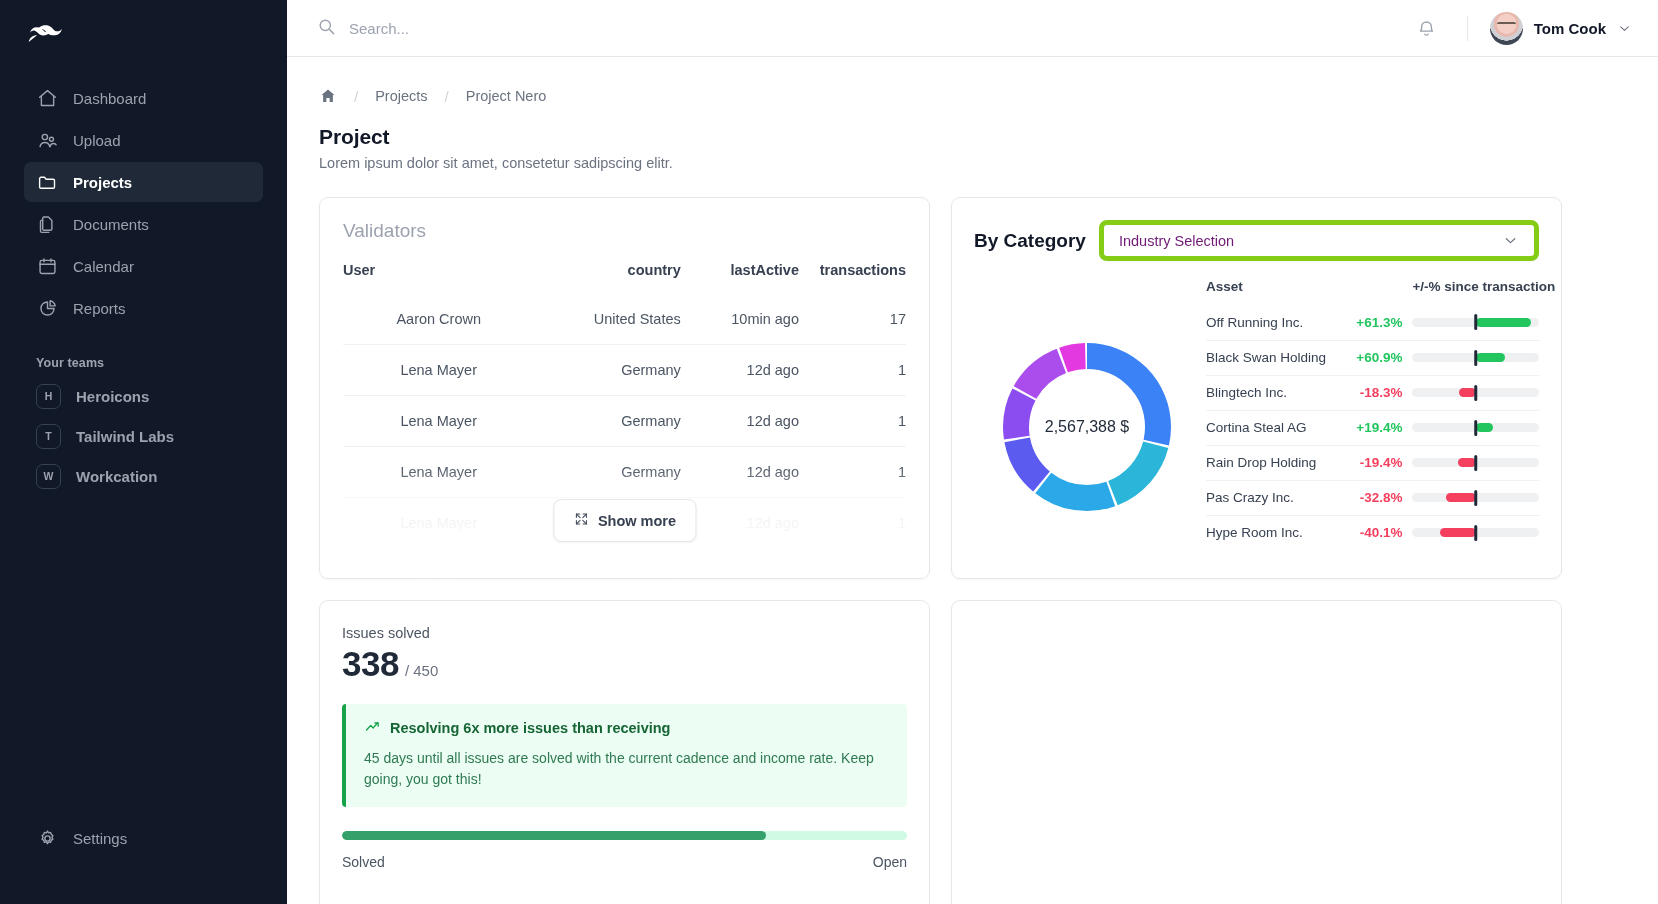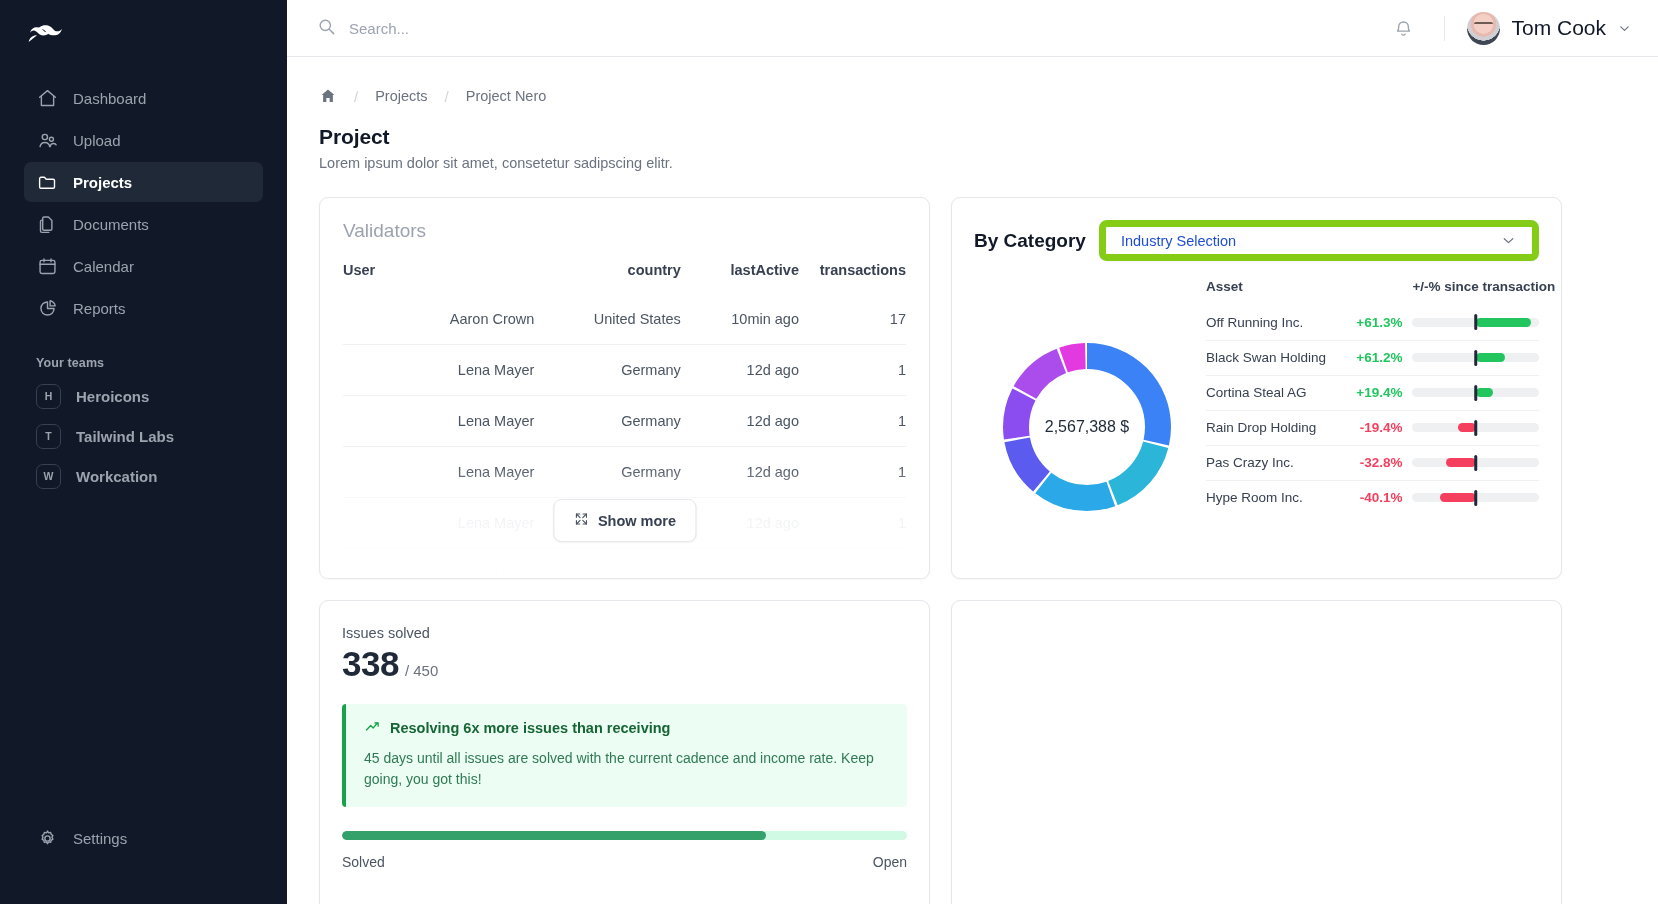--- a/index.html
+++ b/index.html
@@ -84,21 +84,21 @@
   .user-chip { display:flex; align-items:center; gap: 11px; cursor:pointer; }
   .avatar {
     width: 33px; height: 33px; border-radius: 50%;
     background: radial-gradient(circle at 50% 36%, #f3cfc6 0 36%, #e8b9ae 37% 47%, #cfcfd4 48% 62%, #3f4756 63% 100%);
     position: relative; overflow: hidden; flex: 0 0 33px;
   }
   .avatar::before {
     content:""; position:absolute; left:7px; top:10px; width:19px; height:4px;
     border-top: 2px solid #6b5b52; border-radius: 2px;
   }
-  .user-name { font-size: 21px; font-weight: 400; color:#111827; white-space:nowrap; }
+  .user-name { font-size: 15px; font-weight: 700; color:#111827; white-space:nowrap; }
   .chev { width: 15px; height: 15px; stroke:#6b7280; stroke-width:1.8; fill:none; }
 
   .content { flex: 1 1 auto; overflow: hidden; padding: 26px 30px 0 32px; }
 
   .breadcrumb { display:flex; align-items:center; gap: 0; height: 26px; }
   .bc-home svg { width: 18px; height: 18px; fill: #6b7280; display:block; }
   .bc-sep { color:#d1d5db; margin: 0 17px; font-size: 15px; }
   .bc-link { font-size: 14.5px; color: #6b7280; cursor:pointer; white-space:nowrap; }
 
   .page-title { font-size: 21px; font-weight: 700; color:#111827; margin-top: 16px; letter-spacing: -0.1px; }
@@ -125,21 +125,21 @@
   .vtable th {
     font-size: 14.5px; font-weight: 700; color:#374151;
     padding: 4px 0 16px 0; text-align: right; white-space: nowrap;
   }
   .vtable th:first-child { text-align: left; }
   .vtable td {
     font-size: 14.5px; color:#4b5563;
     padding: 17px 0; text-align: right; white-space: nowrap;
     border-top: 1px solid #f0f1f3;
   }
-  .vtable td:first-child { text-align:right; }
+  .vtable td:first-child { text-align:center; }
   .vtable tr:first-child td { border-top: none; }
   .vtable col.c-user { width: 34%; }
   .vtable col.c-country { width: 26%; }
   .vtable col.c-last { width: 21%; }
   .vtable col.c-tx { width: 19%; }
   .fade-row td { color: #b9bec7; }
   .fade-row2 td { color: #d7dae0; }
 
   .validators-fade {
     position:absolute; left:1px; right:1px; bottom:0; height: 112px;
@@ -156,23 +156,23 @@
     cursor: pointer; white-space: nowrap;
   }
   .show-more svg { width: 16px; height: 16px; stroke:#4b5563; stroke-width:1.7; fill:none; }
 
   
   .bycat { padding: 22px 22px 0 22px; height:100%; display:flex; flex-direction:column; }
   .bycat-head { display:flex; align-items:center; gap: 13px; }
   .bycat-title { font-size: 19px; font-weight: 700; color:#111827; white-space:nowrap; }
   .select {
     flex: 1 1 auto;
-    height: 41px; border:7px solid #84cc16; border-radius: 8px;
+    height: 41px; border:5px solid #84cc16; border-radius: 8px;
     background:#fff; display:flex; align-items:center; justify-content:space-between;
-    padding: 0 15px; font-size: 14.5px; color:#1d4ed8; cursor:pointer;
+    padding: 0 15px; font-size: 14.5px; color:#701a75; cursor:pointer;
     box-shadow: 0 1px 2px rgba(16,24,40,.04);
   }
   .select svg { width:17px; height:17px; stroke:#6b7280; stroke-width:1.7; fill:none; }
 
   .bycat-body { display:flex; gap: 6px; margin-top: 14px; flex: 1 1 auto; }
   .donut-wrap { width: 226px; flex:0 0 226px; display:flex; align-items:center; justify-content:center; }
   .donut { position:relative; width: 178px; height: 178px; }
   .donut svg { display:block; transform: rotate(-90deg); }
   .donut-label {
     position:absolute; inset:0; display:flex; align-items:center; justify-content:center;
@@ -507,24 +507,34 @@
                       <td class="a-pct pos">+61.3%</td>
                       <td class="bar-cell">
                         <div class="bar-track">
                           <div class="bar-fill pos-f" style="width:43.8%"></div>
                           <div class="bar-mid"></div>
                         </div>
                       </td>
                     </tr>
                     <tr>
                       <td class="a-name">Black Swan Holding</td>
-                      <td class="a-pct pos">+61.2%</td>
+                      <td class="a-pct pos">+60.9%</td>
                       <td class="bar-cell">
                         <div class="bar-track">
                           <div class="bar-fill pos-f" style="width:23.4%"></div>
+                          <div class="bar-mid"></div>
+                        </div>
+                      </td>
+                    </tr>
+                    <tr>
+                      <td class="a-name">Blingtech Inc.</td>
+                      <td class="a-pct neg">-18.3%</td>
+                      <td class="bar-cell">
+                        <div class="bar-track">
+                          <div class="bar-fill neg-f" style="width:13.1%"></div>
                           <div class="bar-mid"></div>
                         </div>
                       </td>
                     </tr>
                     <tr>
                       <td class="a-name">Cortina Steal AG</td>
                       <td class="a-pct pos">+19.4%</td>
                       <td class="bar-cell">
                         <div class="bar-track">
                           <div class="bar-fill pos-f" style="width:13.9%"></div>

